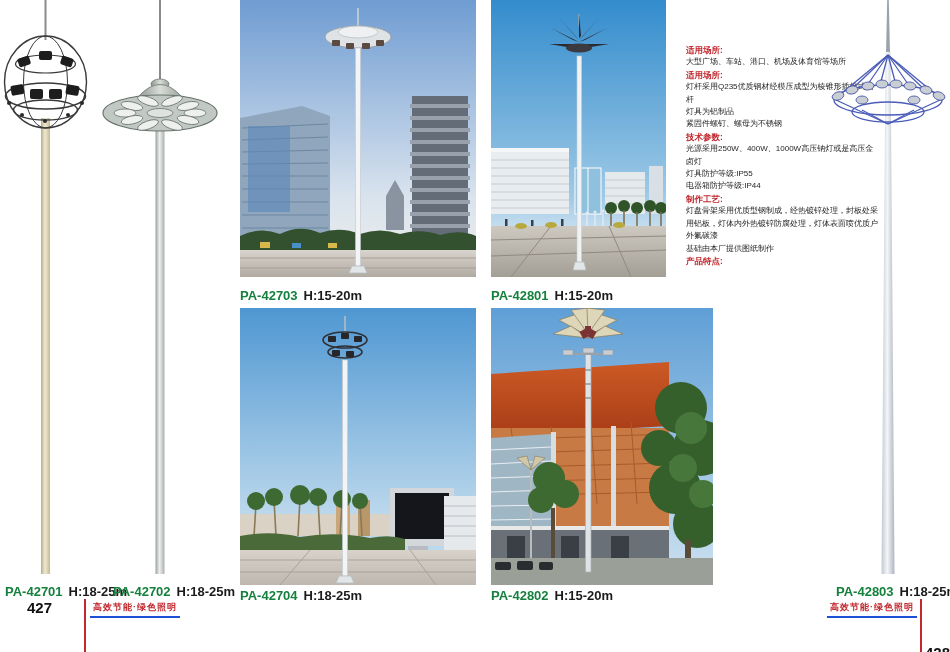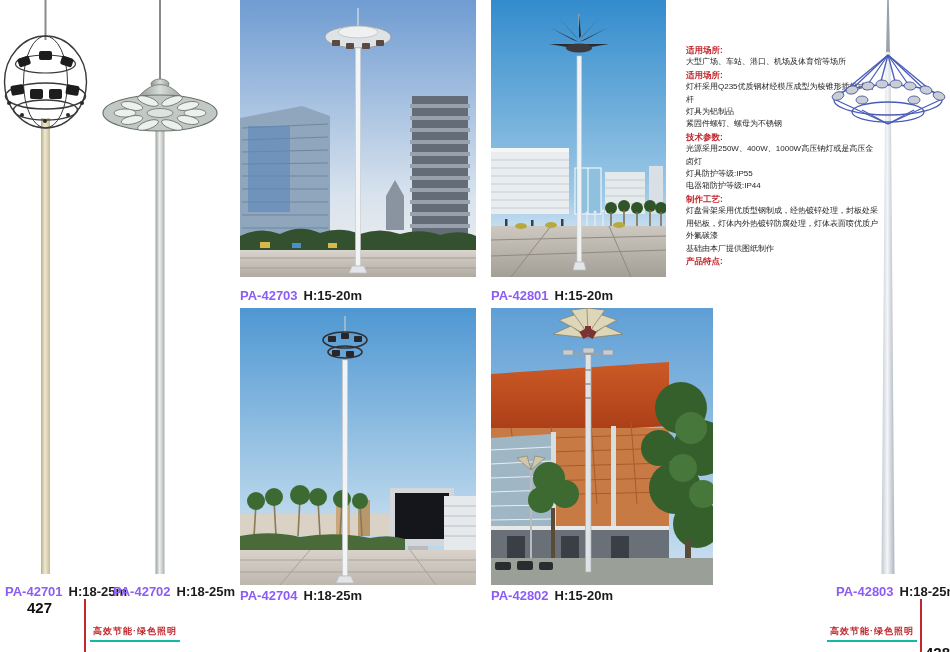--- a/index.html
+++ b/index.html
@@ -1,31 +1,31 @@
 <!DOCTYPE html>
 <html><head>
 <meta charset="utf-8">
 <style>
   html,body{margin:0;padding:0;background:#ffffff;}
   #page{position:relative;width:950px;height:652px;background:#ffffff;overflow:hidden;
         font-family:"Liberation Sans",sans-serif;}
   .abs{position:absolute;}
   
   .plabel{position:absolute;white-space:nowrap;font-size:13px;}
-  .plabel .code{color:#8b5cf6;font-weight:bold;}
+  .plabel .code{color:#15803d;font-weight:bold;}
   .plabel .size{color:#1b1b1b;margin-left:6px;font-weight:bold;}
   
   #info{position:absolute;left:686px;top:33px;width:192px;font-size:8px;line-height:12.4px;color:#222;margin-top:11px;}
   #info .sec-title{color:#c1272d;font-weight:bold;font-size:8.5px;}
   #info .sec-line{color:#262626;}
   
   .pagenum{position:absolute;font-size:15px;font-weight:bold;color:#111;}
   .vbar{position:absolute;width:2px;background:#c1272d;}
   .slogan{position:absolute;font-size:9px;font-weight:bold;color:#c1272d;
-          border-bottom:2px solid #14b8a6;padding:0 3px 2px 3px;letter-spacing:1px;white-space:nowrap;margin-top:24px;}
+          border-bottom:2px solid #1d4ed8;padding:0 3px 2px 3px;letter-spacing:1px;white-space:nowrap;}
   svg{display:block;}
 </style>
 </head>
 <body>
 
 <div id="page">
 
   <div class="abs" style="left:0;top:8;width:95px;height:574px;">
     <svg width="95" height="574" viewBox="0 0 95 574">
       <defs>

